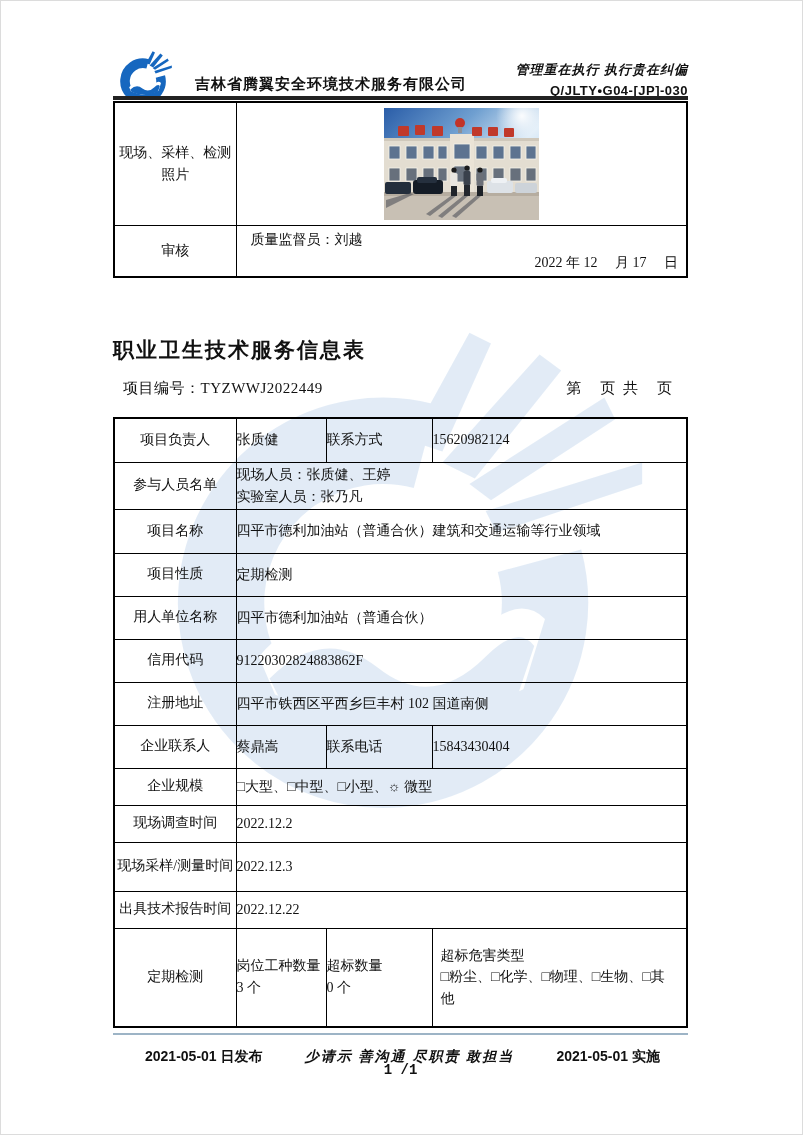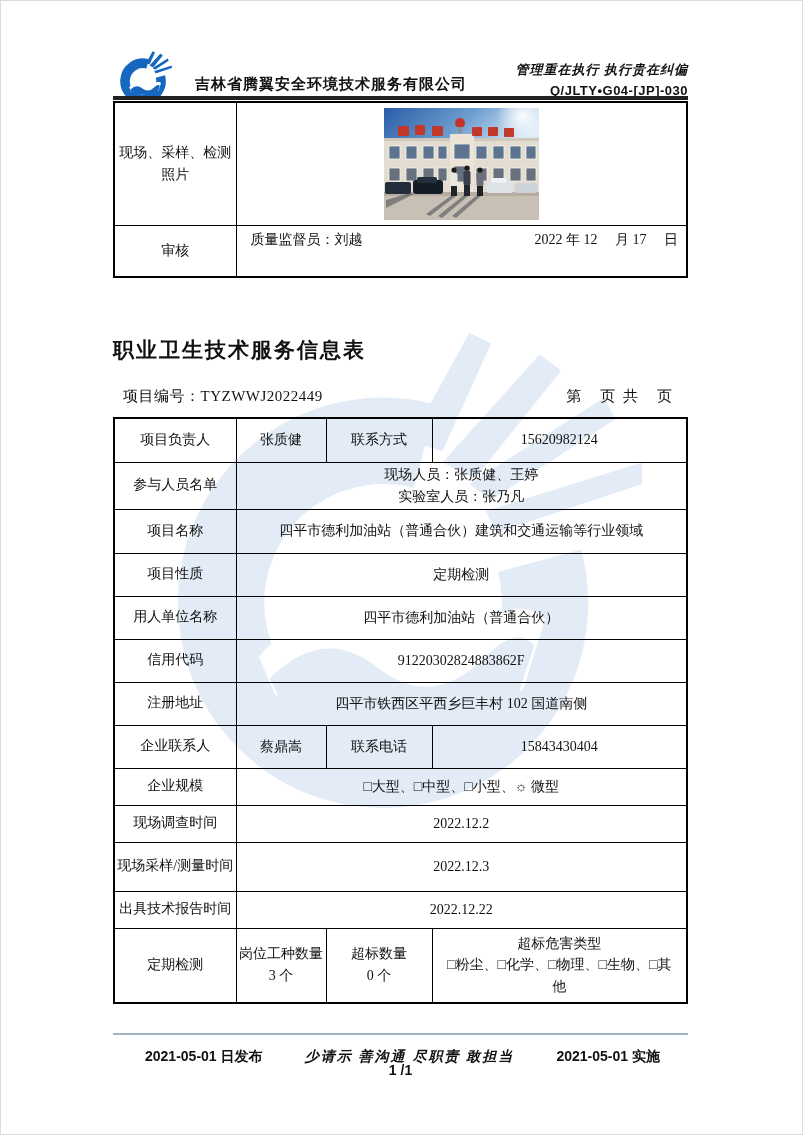--- a/index.html
+++ b/index.html
@@ -25,51 +25,51 @@
     font-family:"Liberation Sans","DejaVu Sans",sans-serif; font-weight:bold; }
   .slogan { font-size:13px; font-style:italic; letter-spacing:1px; }
   .doccode { font-size:13px; margin-top:4px; letter-spacing:0.5px; }
   .thickline { top:96px; height:4px; background:#222; }
 
   
   table { border-collapse:collapse; width:575px; table-layout:fixed; }
   td { border:1px solid #000; font-size:14px; vertical-align:middle; }
   .outer { border:2px solid #000; }
   .lab { text-align:center; line-height:1.45; }
-  .c { text-align:center; }
+  .c { }
 
   #table1 { top:101px; }
   #table2 { top:417px; }
 
   .photo-cell { text-align:center; padding:5px 0; }
   .photo-svg { width:155px; height:112px; display:inline-block; vertical-align:middle; }
 
   .review-cell { height:50px; }
-  .review-inner { display:flex; flex-direction:row; justify-content:space-between;
+  .review-inner { display:flex; flex-direction:column; justify-content:space-between;
     height:50px; padding:5px 8px 4px 14px; }
   .review-date { text-align:right; }
 
   
   .title { top:336px; text-align:left;
     font-family:"Liberation Sans","DejaVu Sans",sans-serif;
     font-weight:bold; font-size:21px; letter-spacing:2px; }
-  .projline { top:387px; display:flex; font-size:15px; }
+  .projline { top:379px; display:flex; font-size:15px; }
   .projno { letter-spacing:0.5px; padding-left:10px; }
   .pagemark { margin-left:auto; padding-right:14px; letter-spacing:2px; }
 
   .two-line { line-height:1.55; }
 
   
   .footline { top:1033px; height:2px; background:var(--footer-line,#9db4c6); }
   .footer { top:1040px; display:flex; align-items:baseline;
     font-family:"Liberation Sans","DejaVu Sans",sans-serif; font-weight:bold; font-size:14px;
     padding:0 28px 0 32px; }
   .motto { margin:8px auto; font-style:italic; letter-spacing:2px; }
   .pagenum { top:1062px; text-align:center;
-    font-family:Liberation Sans, sans-serif; font-weight:bold; font-size:14px; }
+    font-family:Liberation Mono, monospace; font-weight:bold; font-size:14px; }
 
   
   .watermark { position:absolute; left:140px; top:320px; width:540px; height:490px;
     opacity:0.22; pointer-events:none; z-index:0; }
   .fg { z-index:1; }
 </style>
 </head>
 <body>
 
 <svg width="0" height="0" style="position:absolute">
@@ -316,21 +316,21 @@
           <div>岗位工种数量</div>
           <div>3 个</div>
         </div>
       </td>
       <td class="c">
         <div class="two-line">
           <div>超标数量</div>
           <div>0 个</div>
         </div>
       </td>
-      <td class="c" style="padding:4px 8px">
+      <td class="c" style="padding:16px 8px">
         <div class="two-line">
           <div>超标危害类型</div>
           <div>□粉尘、□化学、□物理、□生物、□其他</div>
         </div>
       </td>
     </tr>
   </tbody>
     </table>
 
   <div class="abs footline fg"></div>

